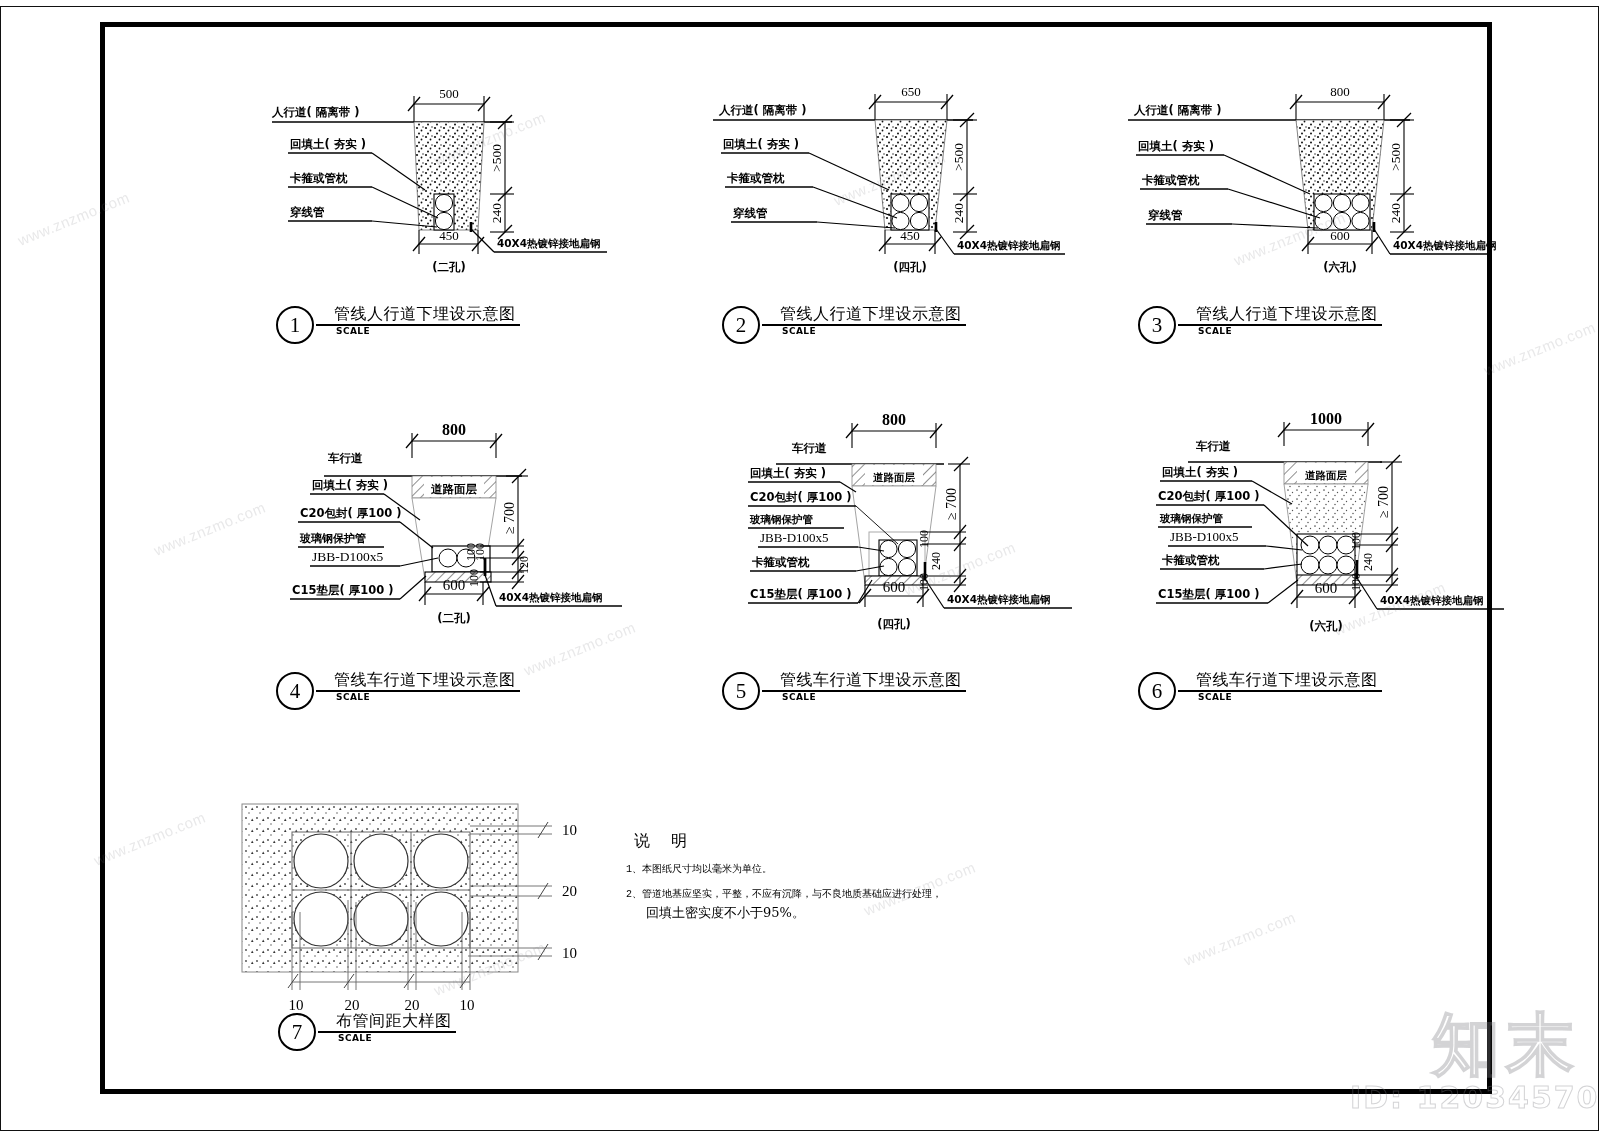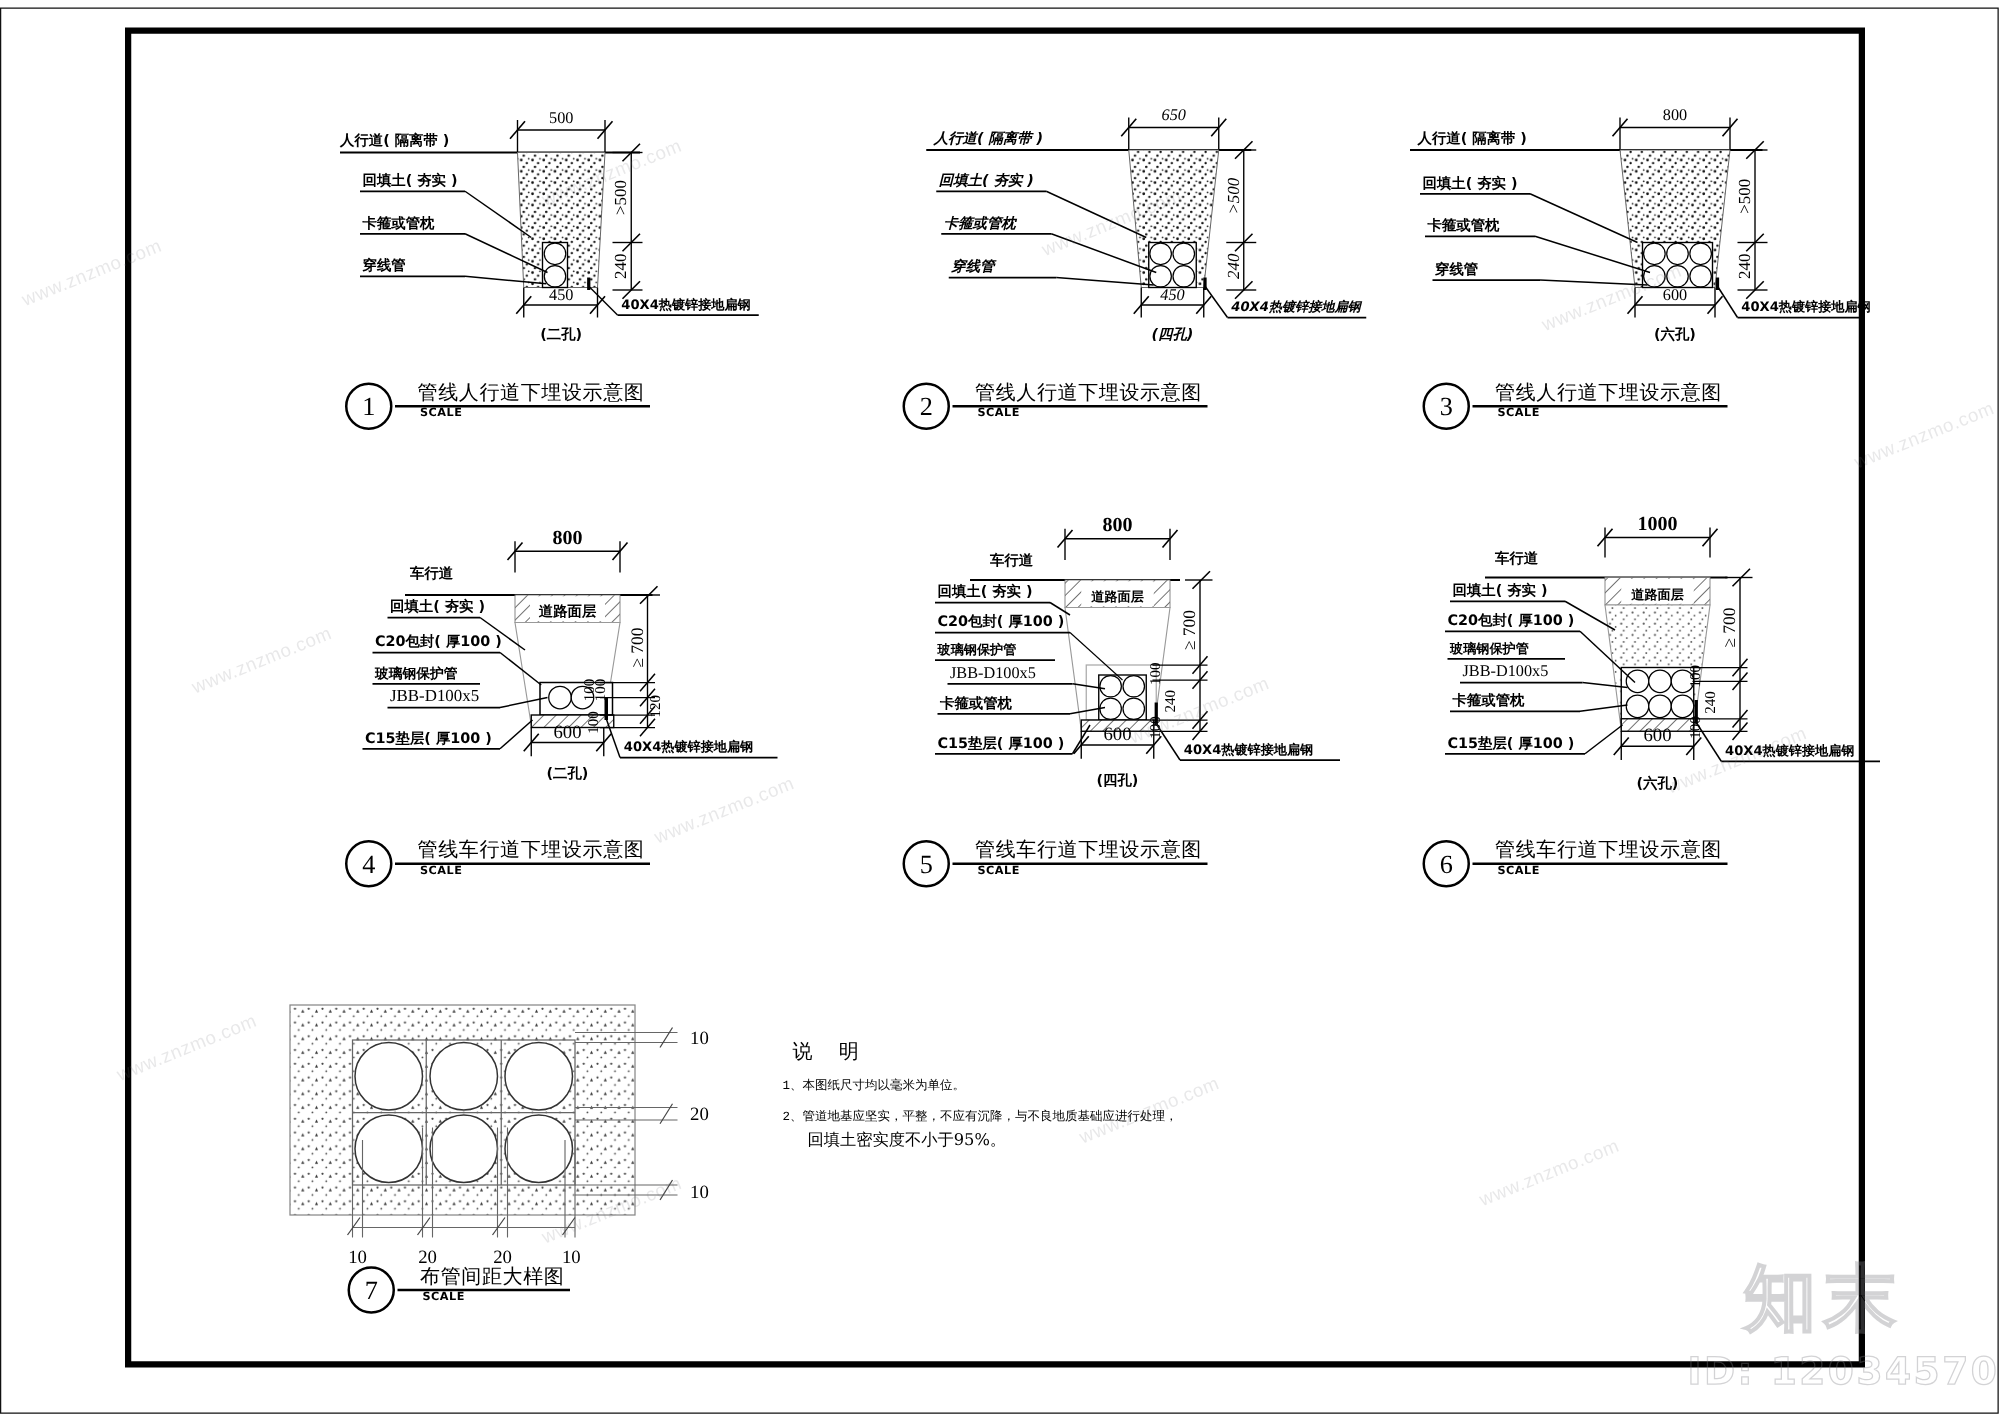--- a/index.html
+++ b/index.html
@@ -130,21 +130,21 @@
 
   <div class="dtitle" style="left:276px;top:306px;">
     <div class="dnum">1</div>
     <div class="dtxtbox">
       <div class="dtxt">管线人行道下埋设示意图</div>
       <div class="drule"></div>
       <div class="dscale">SCALE</div>
     </div>
   </div>
 
-  <div class="detail" style="left:733px;top:72px;font-style:italic;">
+  <div class="detail" style="left:705px;top:72px;">
     <svg width="370" height="230" viewBox="0 0 370 230">
       <line x1="170" y1="30" x2="242" y2="30" stroke="#000" stroke-width="1.1"></line>
       <line x1="170" y1="22" x2="170" y2="48" stroke="#000" stroke-width="1.1"></line>
       <line x1="242" y1="22" x2="242" y2="48" stroke="#000" stroke-width="1.1"></line>
       <line x1="164" y1="37" x2="176" y2="23" stroke="#000" stroke-width="1.3"></line>
       <line x1="236" y1="37" x2="248" y2="23" stroke="#000" stroke-width="1.3"></line>
       <text class="num" x="206" y="24" font-size="13" text-anchor="middle">650</text>
 
       <line x1="8" y1="48" x2="268" y2="48" stroke="#000" stroke-width="1.6"></line>
       <text class="cn" x="14" y="42" font-size="11.5">人行道( 隔离带 )</text>
@@ -561,21 +561,21 @@
 
   <div class="dtitle" style="left:1138px;top:672px;">
     <div class="dnum">6</div>
     <div class="dtxtbox">
       <div class="dtxt">管线车行道下埋设示意图</div>
       <div class="drule"></div>
       <div class="dscale">SCALE</div>
     </div>
   </div>
 
-  <div class="detail" style="left:212px;top:782px;">
+  <div class="detail" style="left:222px;top:782px;">
     <svg width="400" height="240" viewBox="0 0 400 240">
       <defs>
         <pattern id="conc7" width="11" height="11" patternUnits="userSpaceOnUse">
           <rect width="11" height="11" fill="#fff"></rect>
           <circle cx="2" cy="3" r=".9" fill="#444"></circle>
           <polygon points="7,6 9.5,6 8.2,3.6" fill="#333"></polygon>
           <circle cx="5" cy="9" r=".7" fill="#444"></circle>
         </pattern>
       </defs>
 
@@ -649,16 +649,16 @@
   <div class="wm" style="left:520px;top:640px;transform:rotate(-22deg);">www.znzmo.com</div>
   <div class="wm" style="left:430px;top:960px;transform:rotate(-22deg);">www.znzmo.com</div>
   <div class="wm" style="left:830px;top:170px;transform:rotate(-22deg);">www.znzmo.com</div>
   <div class="wm" style="left:900px;top:560px;transform:rotate(-22deg);">www.znzmo.com</div>
   <div class="wm" style="left:860px;top:880px;transform:rotate(-22deg);">www.znzmo.com</div>
   <div class="wm" style="left:1230px;top:230px;transform:rotate(-22deg);">www.znzmo.com</div>
   <div class="wm" style="left:1330px;top:600px;transform:rotate(-22deg);">www.znzmo.com</div>
   <div class="wm" style="left:1180px;top:930px;transform:rotate(-22deg);">www.znzmo.com</div>
   <div class="wm" style="left:1480px;top:340px;transform:rotate(-22deg);">www.znzmo.com</div>
 
-  <div class="wmbig" style="left:1395px;top:1000px;font-size:58px;letter-spacing:6px;">知末</div>
+  <div class="wmbig" style="left:1432px;top:1000px;font-size:68px;letter-spacing:6px;">知末</div>
   <div class="wmbig" style="left:1350px;top:1080px;font-size:30px;letter-spacing:2px;-webkit-text-stroke-width:1px;">ID: 1203457088</div>
 
 </div>
 
 </body></html>

